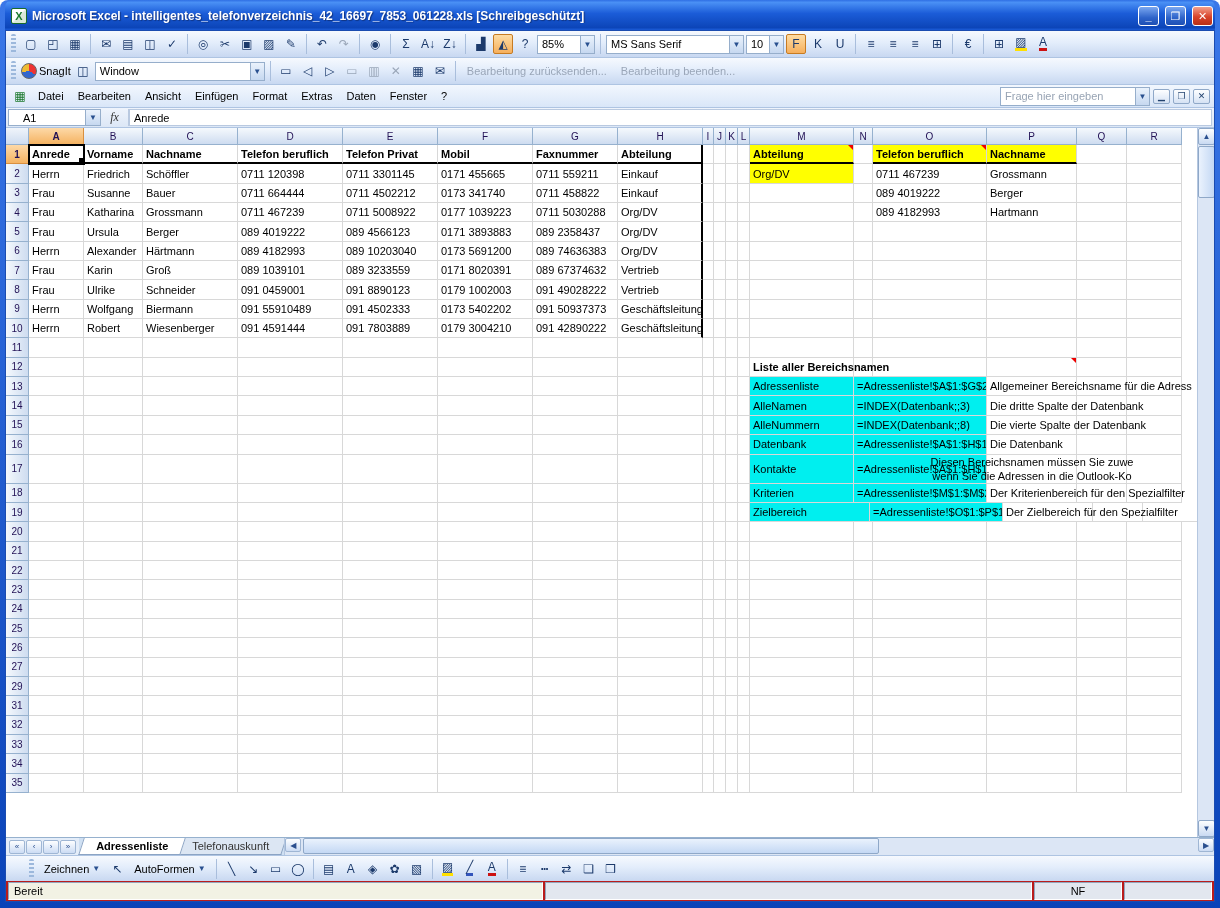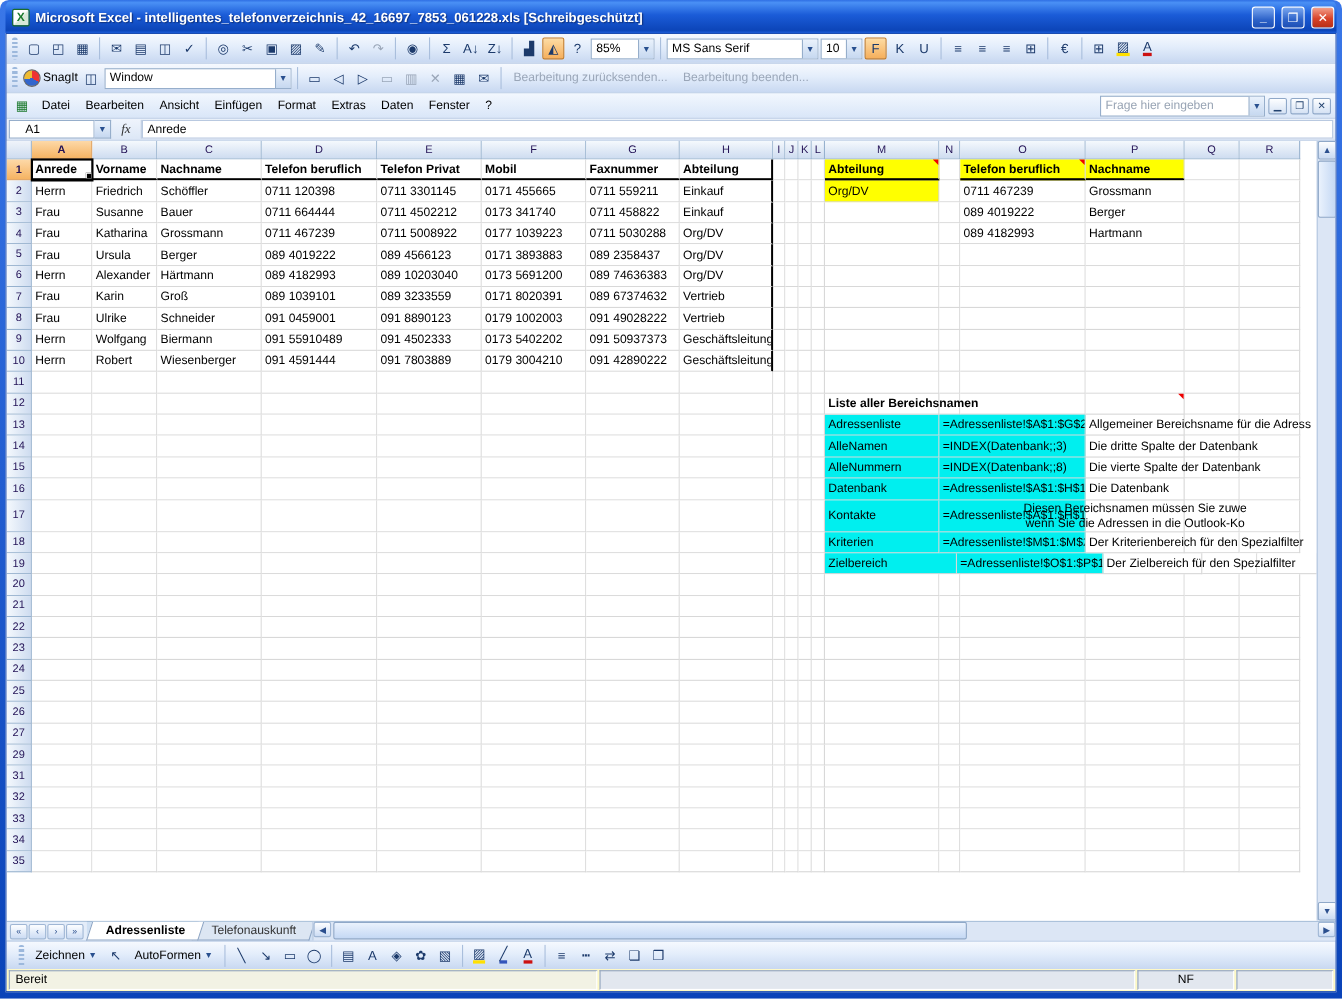--- a/index.html
+++ b/index.html
@@ -103,27 +103,27 @@
   .tab{display:flex;align-items:center;padding:0 14px;font-size:11px;color:#333;
     background:#DCE6F3;border:1px solid #8CA4C4;border-top:none;transform:skewX(-18deg);margin-left:-6px;}
   .tab span{transform:skewX(18deg);}
   .tab.active{background:#fff;font-weight:bold;color:#000;z-index:2;}
   .hscroll{flex:1;position:relative;background:#DCE6F5;border-left:1px solid #B5C7E0;display:flex;align-items:center;}
   .hthumb{position:absolute;left:18px;top:0;height:16px;width:62%;border:1px solid #8FA8C8;border-radius:2px;
     background:linear-gradient(180deg,#EAF2FD,#C4D8F4);}
   .hscroll .right{position:absolute;right:0;top:0;}
   .hscroll .left{position:absolute;left:0;top:0;}
   
-  .drawbar{height:26px;flex:none;display:flex;align-items:center;gap:2px;padding:0 8px;
+  .drawbar{height:26px;flex:none;display:flex;align-items:center;gap:2px;padding:0 20px;
     background:linear-gradient(180deg,#F6F9FE,#E3EDFB 45%,#C8D8F1);border-top:1px solid #AEC4E2;}
   .dbtn{display:flex;align-items:center;gap:3px;font-size:11px;padding:2px 5px;color:#000;}
   .darr{font-size:8px;color:#29508F;}
   
   .statusbar{height:20px;flex:none;display:flex;align-items:stretch;gap:2px;padding:1px 2px;
-    background:#fef9c3;}
+    background:#b91c1c;}
   .spanel{border:1px solid;border-color:#93A5BC #FFF #FFF #93A5BC;background:#EDEEE2;
     font-size:11px;color:#000;display:flex;align-items:center;padding:0 5px;}
   .spanel.mode{width:535px;background:#F2F2E4;}
   .spanel.big{flex:1;background:#E2E7EF;}
   .spanel.small{width:88px;background:#E2E7EF;justify-content:center;}
 </style>
 </head>
 <body>
 
 <div class="window">

